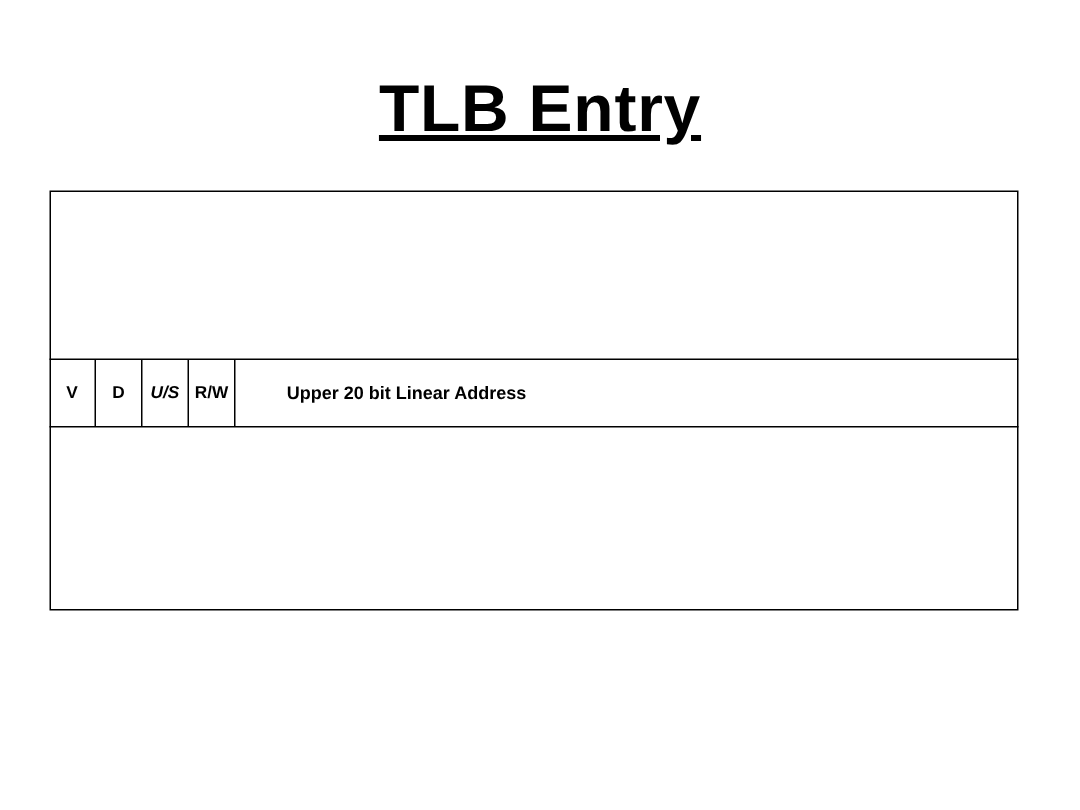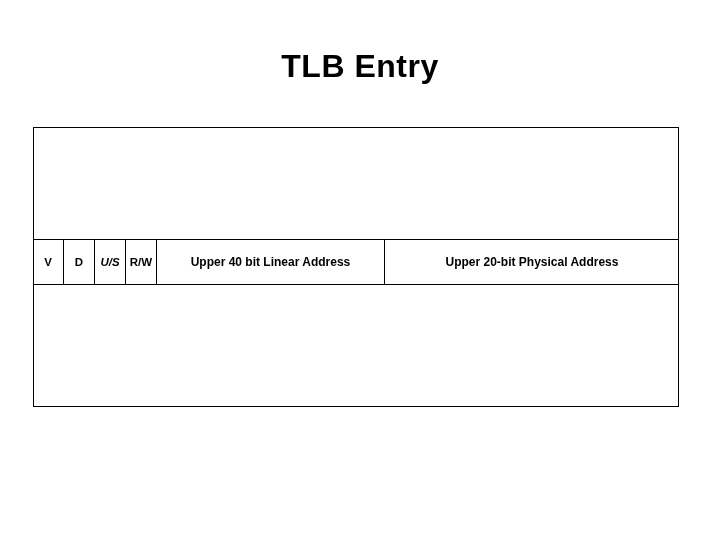--- a/index.html
+++ b/index.html
@@ -19,24 +19,25 @@
     left: 0; top: 0;
     width: 720px;
     height: 540px;
   }
   .title {
     position: absolute;
     left: 0;
     top: 48px;
     width: 720px;
     text-align: center;
-    font-size: 32px;
+    font-size: 44px;
     font-weight: bold;
     color: #000000;
     letter-spacing: 0.5px;
+    text-decoration: underline;
   }
   .outer-box {
     position: absolute;
     left: 33px;
     top: 127px;
     width: 646px;
     height: 280px;
     border: 1px solid #000000;
     box-sizing: border-box;
   }
@@ -81,17 +82,16 @@
 
   <div class="title">TLB Entry</div>
 
   <div class="outer-box"></div>
 
   <div class="entry-row">
     <div class="cell cell-v">V</div>
     <div class="cell cell-d">D</div>
     <div class="cell cell-us">U/S</div>
     <div class="cell cell-rw">R/W</div>
-    <div class="cell cell-lin">Upper 40 bit Linear Address</div>
-    <div class="cell cell-phys">Upper 20-bit Physical Address</div>
+    <div class="cell cell-lin">Upper 20 bit Linear Address</div>
   </div>
 
 </div>
 
 </body></html>

